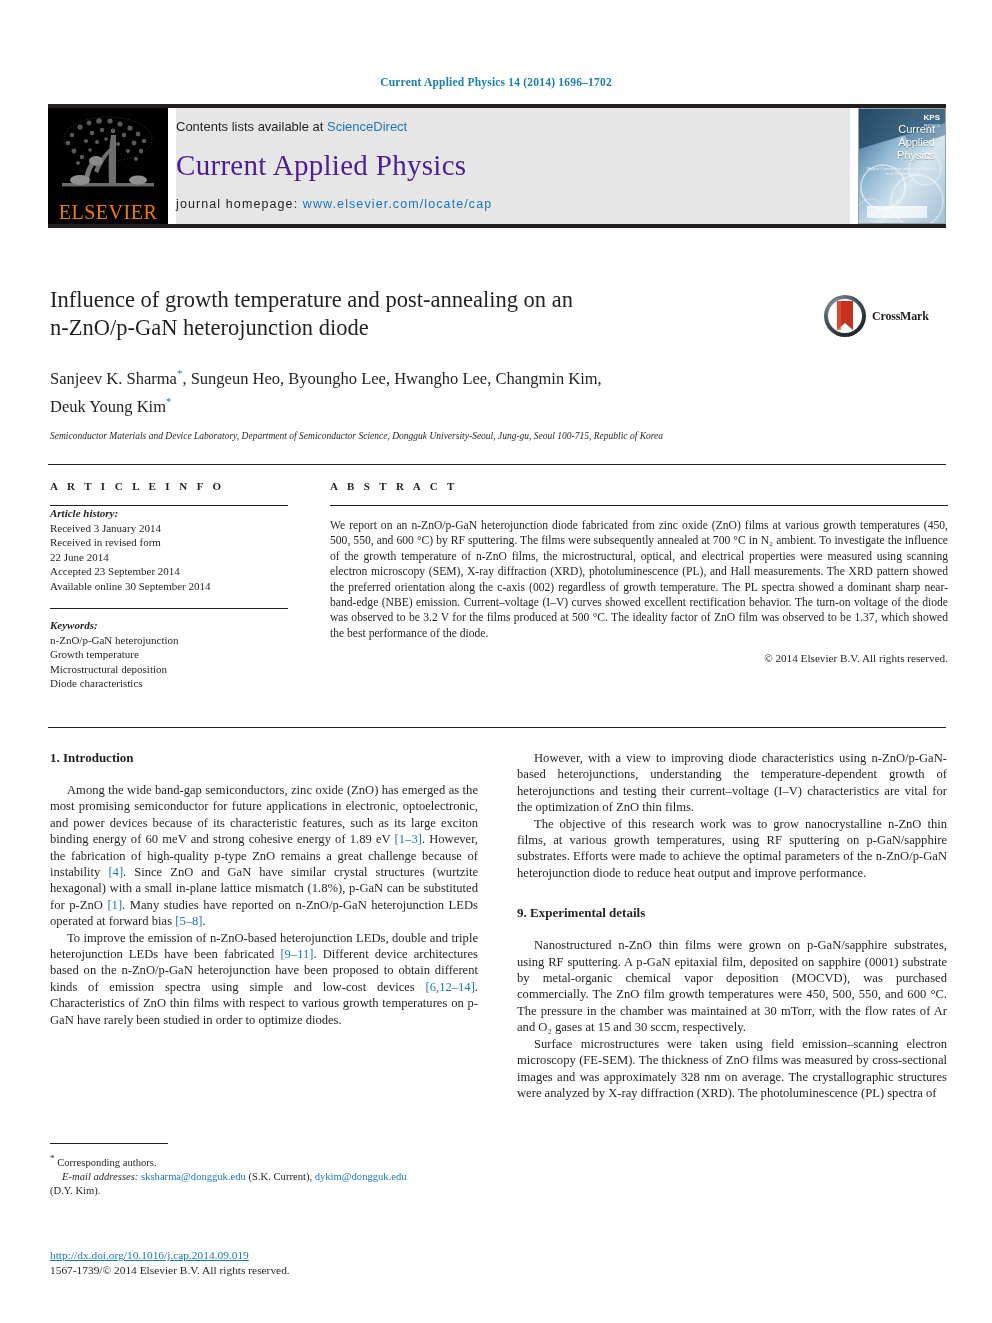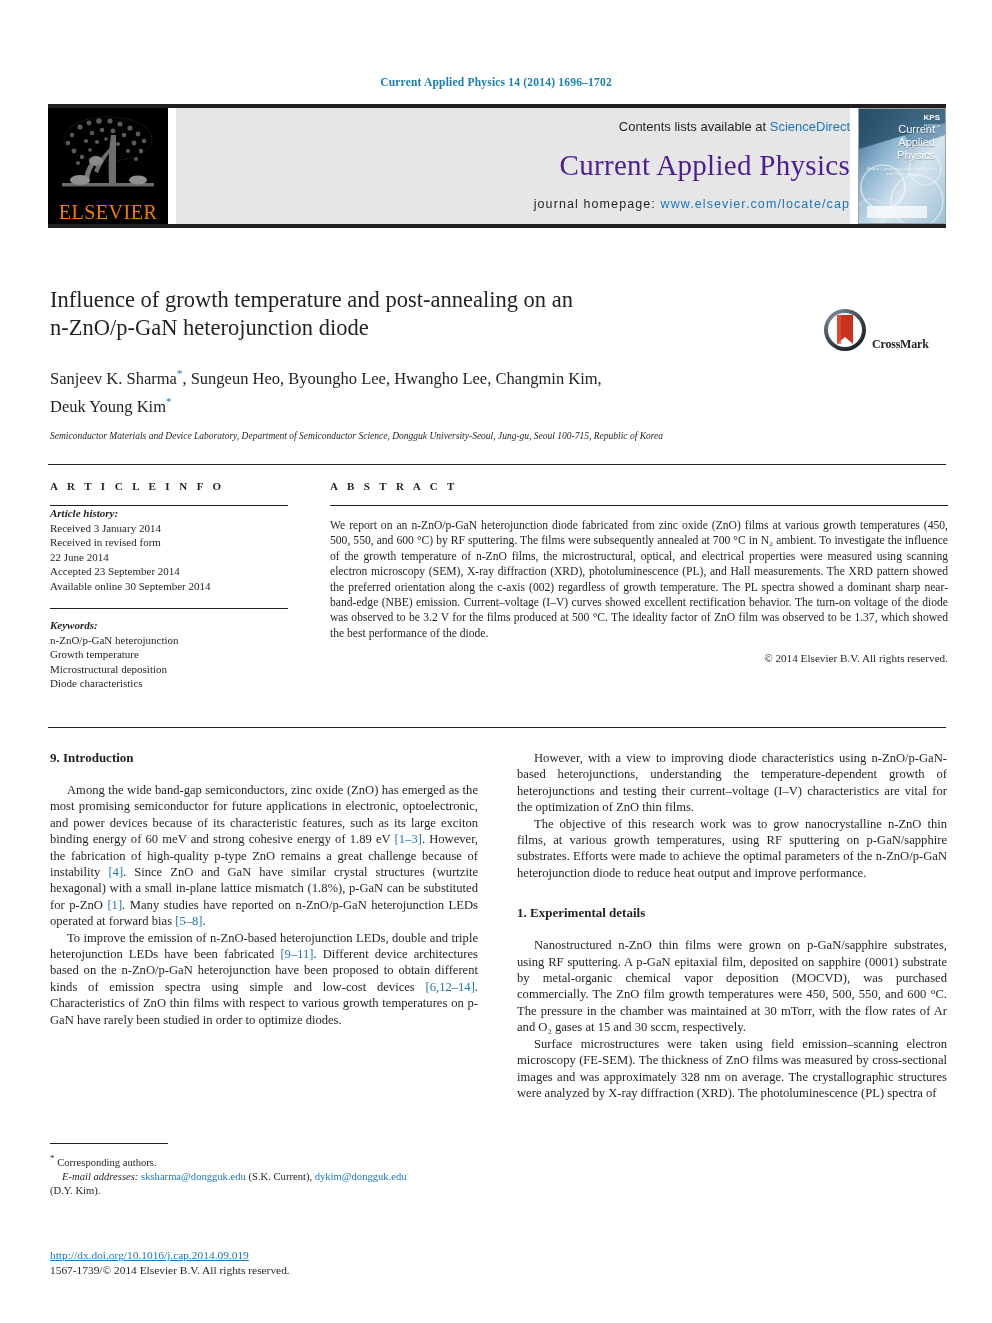--- a/index.html
+++ b/index.html
@@ -83,21 +83,21 @@
     color: #f07d00;
     line-height: 1;
   }
   .banner {
     flex: 1 1 auto;
     background: #e6e6e6;
     margin-left: 8px;
     margin-right: 8px;
     display: flex;
     flex-direction: column;
-    align-items: flex-end;
+    align-items: flex-start;
     justify-content: space-between;
     padding: 11px 0 13px 0;
     box-sizing: border-box;
   }
   .banner-contents {
     font-family: "Liberation Sans", sans-serif;
     font-size: 13px;
     color: #231f20;
   }
   .link-blue { color: #1b75bb; }
@@ -196,25 +196,25 @@
     line-height: 13px;
     color: #231f20;
     margin-top: 13px;
     width: 700px;
   }
 
   
   .crossmark {
     position: absolute;
     left: 823px;
-    top: 304px;
+    top: 292px;
     width: 126px;
     height: 48px;
     display: flex;
-    align-items: flex-end;
+    align-items: center;
   }
   .cm-badge { width: 44px; height: 44px; }
   .cm-word {
     font-family: "Liberation Serif", serif;
     font-weight: bold;
     font-size: 12px;
     color: #231f20;
     margin-left: 5px;
     letter-spacing: -0.2px;
   }
@@ -525,29 +525,29 @@
   <div class="abscol">
     <div class="sec-head">A B S T R A C T</div>
     <div class="hair"></div>
     <div class="abstract-body">We report on an n-ZnO/p-GaN heterojunction diode fabricated from zinc oxide (ZnO) films at various growth temperatures (450, 500, 550, and 600 °C) by RF sputtering. The films were subsequently annealed at 700 °C in N₂ ambient. To investigate the influence of the growth temperature of n-ZnO films, the microstructural, optical, and electrical properties were measured using scanning electron microscopy (SEM), X-ray diffraction (XRD), photoluminescence (PL), and Hall measurements. The XRD pattern showed the preferred orientation along the c-axis (002) regardless of growth temperature. The PL spectra showed a dominant sharp near-band-edge (NBE) emission. Current–voltage (I–V) curves showed excellent rectification behavior. The turn-on voltage of the diode was observed to be 3.2 V for the films produced at 500 °C. The ideality factor of ZnO film was observed to be 1.37, which showed the best performance of the diode.</div>
     <div class="copyline">© 2014 Elsevier B.V. All rights reserved.</div>
   </div>
 
   <div class="sec-rule-bot"></div>
 
   <div class="colL">
-    <h2 class="bodyhead">9. Introduction</h2>
+    <h2 class="bodyhead">1. Introduction</h2>
     <p class="body"><span>Among the wide band-gap semiconductors, zinc oxide (ZnO) has emerged as the most promising semiconductor for future applications in electronic, optoelectronic, and power devices because of its characteristic features, such as its large exciton binding energy of 60 meV and strong cohesive energy of 1.89 eV </span><span class="ref">[1–3]</span><span>. However, the fabrication of high-quality p-type ZnO remains a great challenge because of instability </span><span class="ref">[4]</span><span>. Since ZnO and GaN have similar crystal structures (wurtzite hexagonal) with a small in-plane lattice mismatch (1.8%), p-GaN can be substituted for p-ZnO </span><span class="ref">[1]</span><span>. Many studies have reported on n-ZnO/p-GaN heterojunction LEDs operated at forward bias </span><span class="ref">[5–8]</span><span>.</span></p>
     <p class="body"><span>To improve the emission of n-ZnO-based heterojunction LEDs, double and triple heterojunction LEDs have been fabricated </span><span class="ref">[9–11]</span><span>. Different device architectures based on the n-ZnO/p-GaN heterojunction have been proposed to obtain different kinds of emission spectra using simple and low-cost devices </span><span class="ref">[6,12–14]</span><span>. Characteristics of ZnO thin films with respect to various growth temperatures on p-GaN have rarely been studied in order to optimize diodes.</span></p>
   </div>
 
   <div class="colR">
     <p class="body">However, with a view to improving diode characteristics using n-ZnO/p-GaN-based heterojunctions, understanding the temperature-dependent growth of heterojunctions and testing their current–voltage (I–V) characteristics are vital for the optimization of ZnO thin films.</p>
     <p class="body">The objective of this research work was to grow nanocrystalline n-ZnO thin films, at various growth temperatures, using RF sputtering on p-GaN/sapphire substrates. Efforts were made to achieve the optimal parameters of the n-ZnO/p-GaN heterojunction diode to reduce heat output and improve performance.</p>
-    <h2 class="bodyhead spaced">1. Experimental details</h2>
+    <h2 class="bodyhead spaced">9. Experimental details</h2>
     <p class="body">Nanostructured n-ZnO thin films were grown on p-GaN/sapphire substrates, using RF sputtering. A p-GaN epitaxial film, deposited on sapphire (0001) substrate by metal-organic chemical vapor deposition (MOCVD), was purchased commercially. The ZnO film growth temperatures were 450, 500, 550, and 600 °C. The pressure in the chamber was maintained at 30 mTorr, with the flow rates of Ar and O₂ gases at 15 and 30 sccm, respectively.</p>
     <p class="body">Surface microstructures were taken using field emission–scanning electron microscopy (FE-SEM). The thickness of ZnO films was measured by cross-sectional images and was approximately 328 nm on average. The crystallographic structures were analyzed by X-ray diffraction (XRD). The photoluminescence (PL) spectra of</p>
   </div>
 
   <div class="footnotes">
     <div class="fn-rule"></div>
     <div class="fn">
       <span class="star">*</span>
       <span>Corresponding authors.</span><br>
       <span style="display:inline-block;width:12px;"></span><span class="ital">E-mail addresses:</span>

